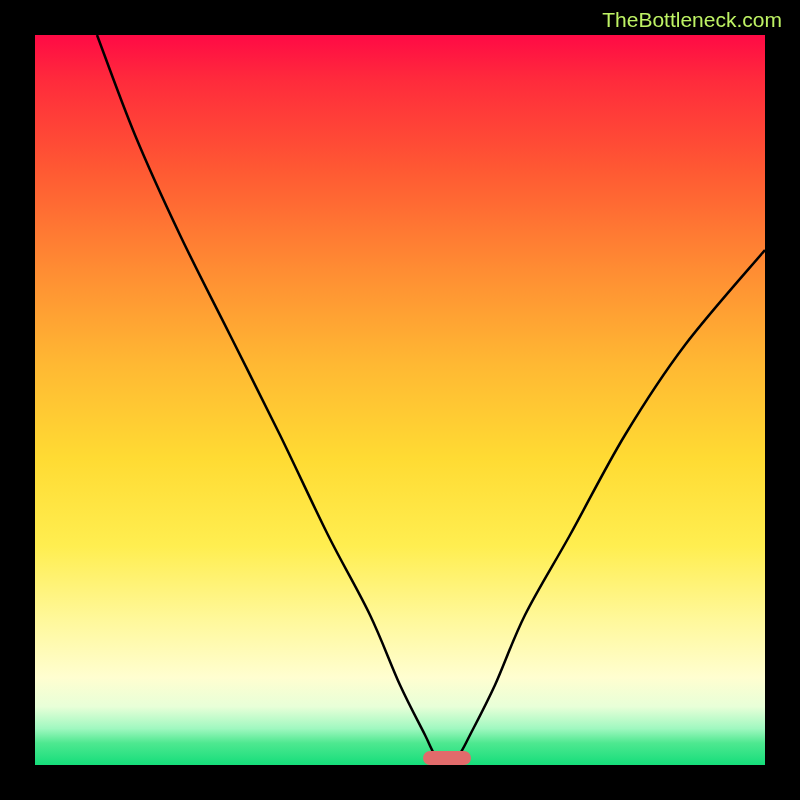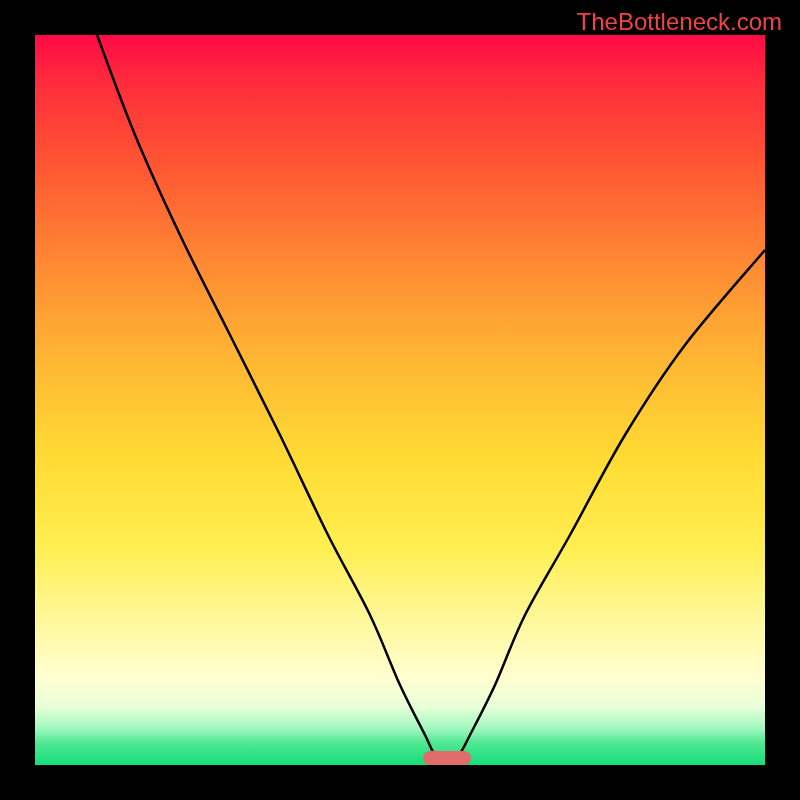--- a/index.html
+++ b/index.html
@@ -11,22 +11,22 @@
       width: 800px;
       height: 800px;
       background: #000;
       position: relative;
       font-family: Arial, sans-serif;
     }
     .watermark {
       position: absolute;
       top: 8px;
       right: 18px;
-      color: #ef4444;
-      font-size: 24px;
+      color: #bef264;
+      font-size: 21px;
       font-weight: normal;
       z-index: 10;
     }
     .chart-area {
       position: absolute;
       top: 35px;
       left: 35px;
       width: 730px;
       height: 730px;
       background: linear-gradient(to bottom,

